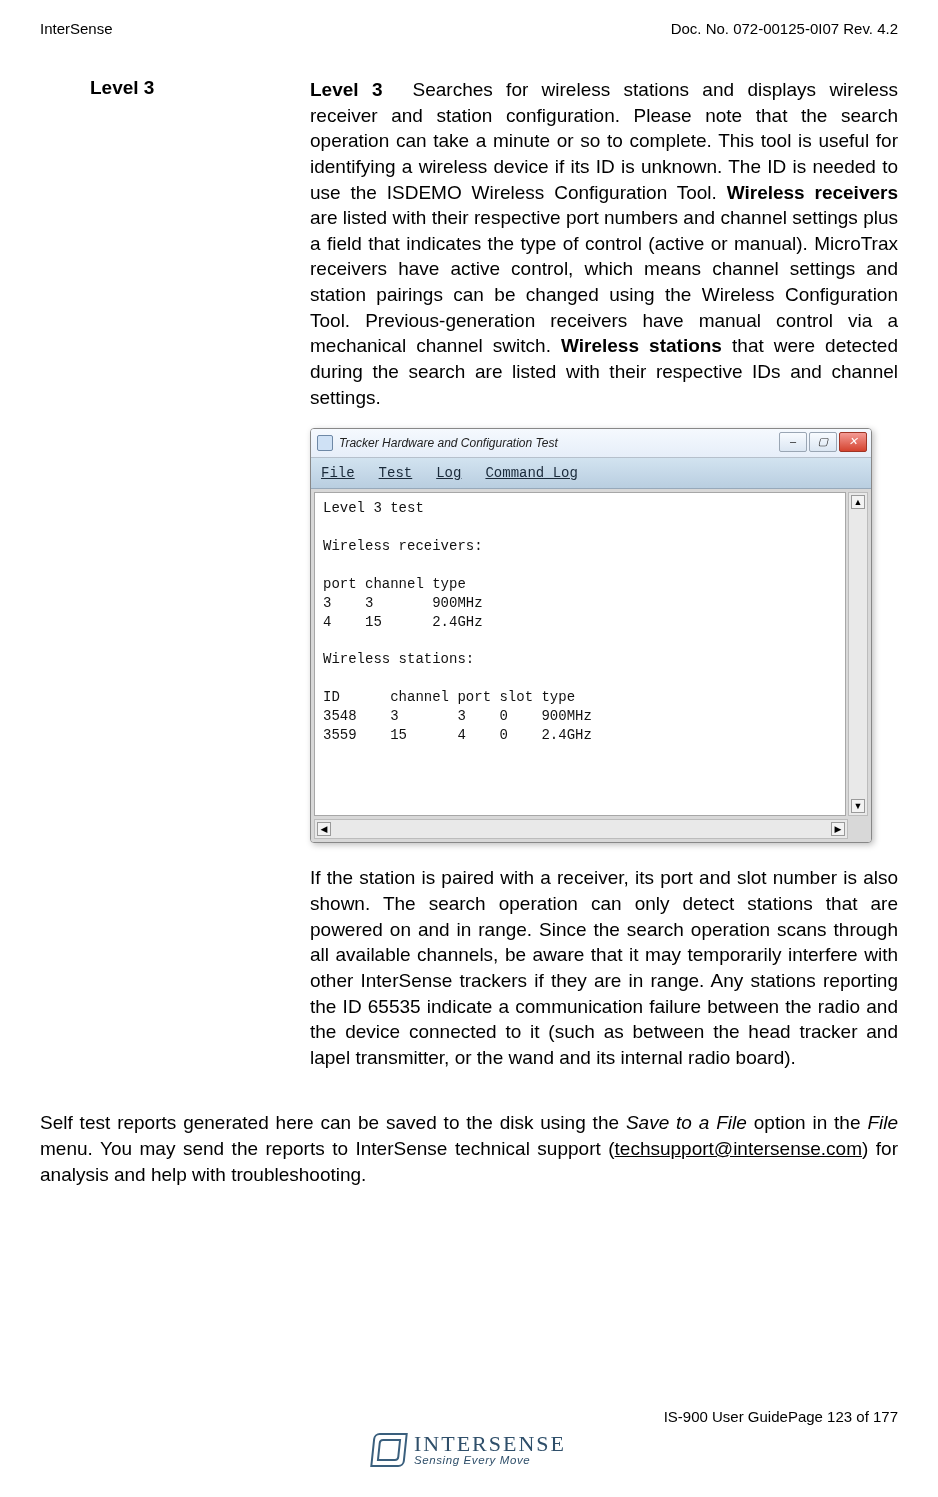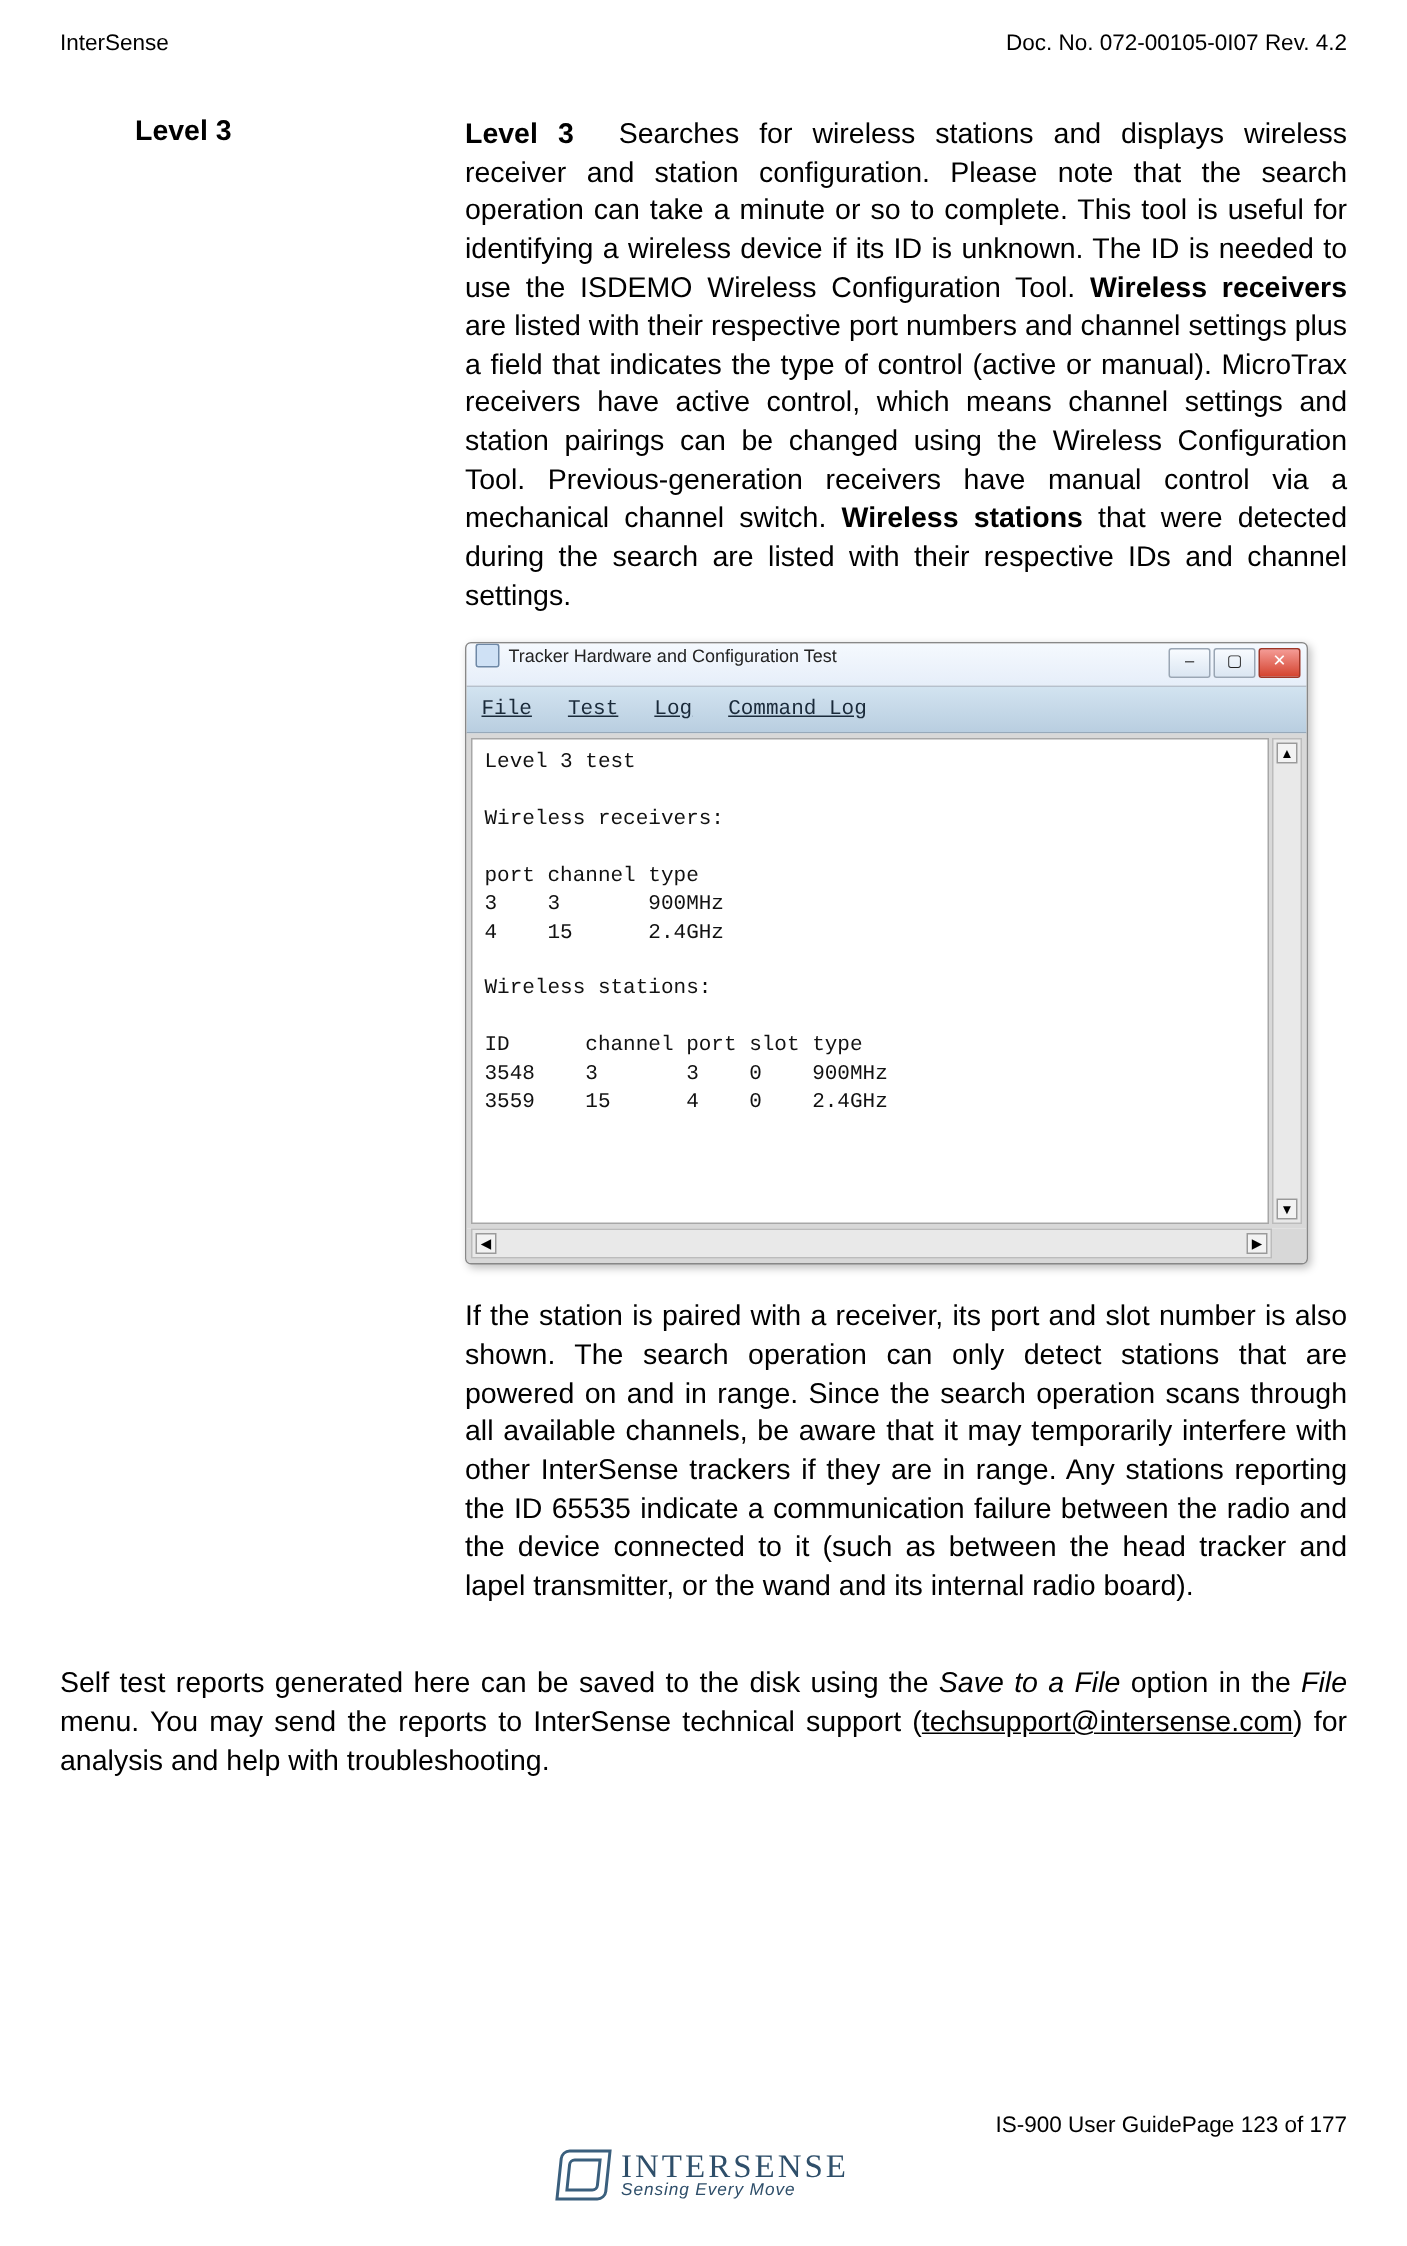--- a/index.html
+++ b/index.html
@@ -52,25 +52,27 @@
     box-shadow: 2px 2px 6px rgba(0,0,0,0.25);
     background: #fff;
     border-radius: 4px;
     overflow: hidden;
     font-family: Arial, sans-serif;
   }
   .win-title {
     background: linear-gradient(#f5f9fe,#e6eef9);
     height: 28px;
     display: flex;
+    align-items: center;
     padding: 0 6px;
     border-bottom: 1px solid #b6c0cc;
     font-size: 12px;
     color: #222;
     position: relative;
+    font-style: italic;
   }
   .win-title .t-icon {
     width: 14px; height: 14px;
     border: 1px solid #6e88a6;
     background: #cfe1f5;
     margin-right: 6px;
     border-radius: 2px;
   }
   .win-ctrls {
     position: absolute;
@@ -222,21 +224,21 @@
     letter-spacing: 0.6px;
   }
 </style>
 </head>
 <body>
 
 <div class="page">
 
   <div class="top-line">
     <span>InterSense</span>
-    <span>Doc. No. 072-00105-0I07 Rev. 4.2</span>
+    <span>Doc. No. 072-00125-0I07 Rev. 4.2</span>
   </div>
 
   <div class="section">
     <div class="section-label">Level 3</div>
     <div class="section-body">
       <div>
         <span class="lead-bold">Level 3</span><span>Searches for wireless stations and displays wireless receiver  and  station configuration. Please  note  that the search operation can take a minute or so to complete. This tool is useful for identifying a wireless device if its ID is unknown. The ID is needed to use the ISDEMO Wireless Configuration Tool. </span><span class="bold">Wireless receivers</span><span> are listed with their respective port numbers and channel settings plus a field that indicates the type of control (active or manual). MicroTrax receivers have active control, which means channel settings and station pairings can be changed using the Wireless Configuration Tool. Previous-generation receivers have manual control via a mechanical channel switch. </span><span class="bold">Wireless stations</span><span> that were detected during the search are listed with their respective IDs and channel settings.</span>
       </div>
 
       <div class="win-shot">

